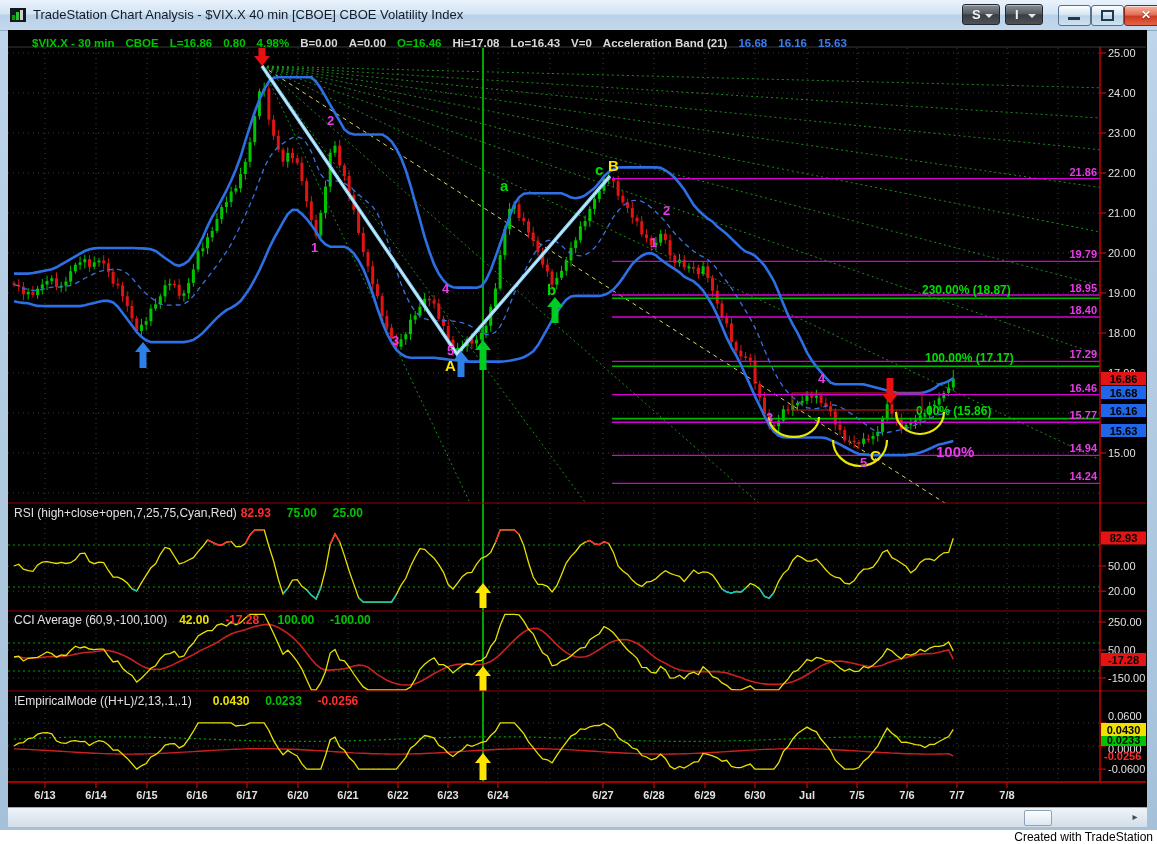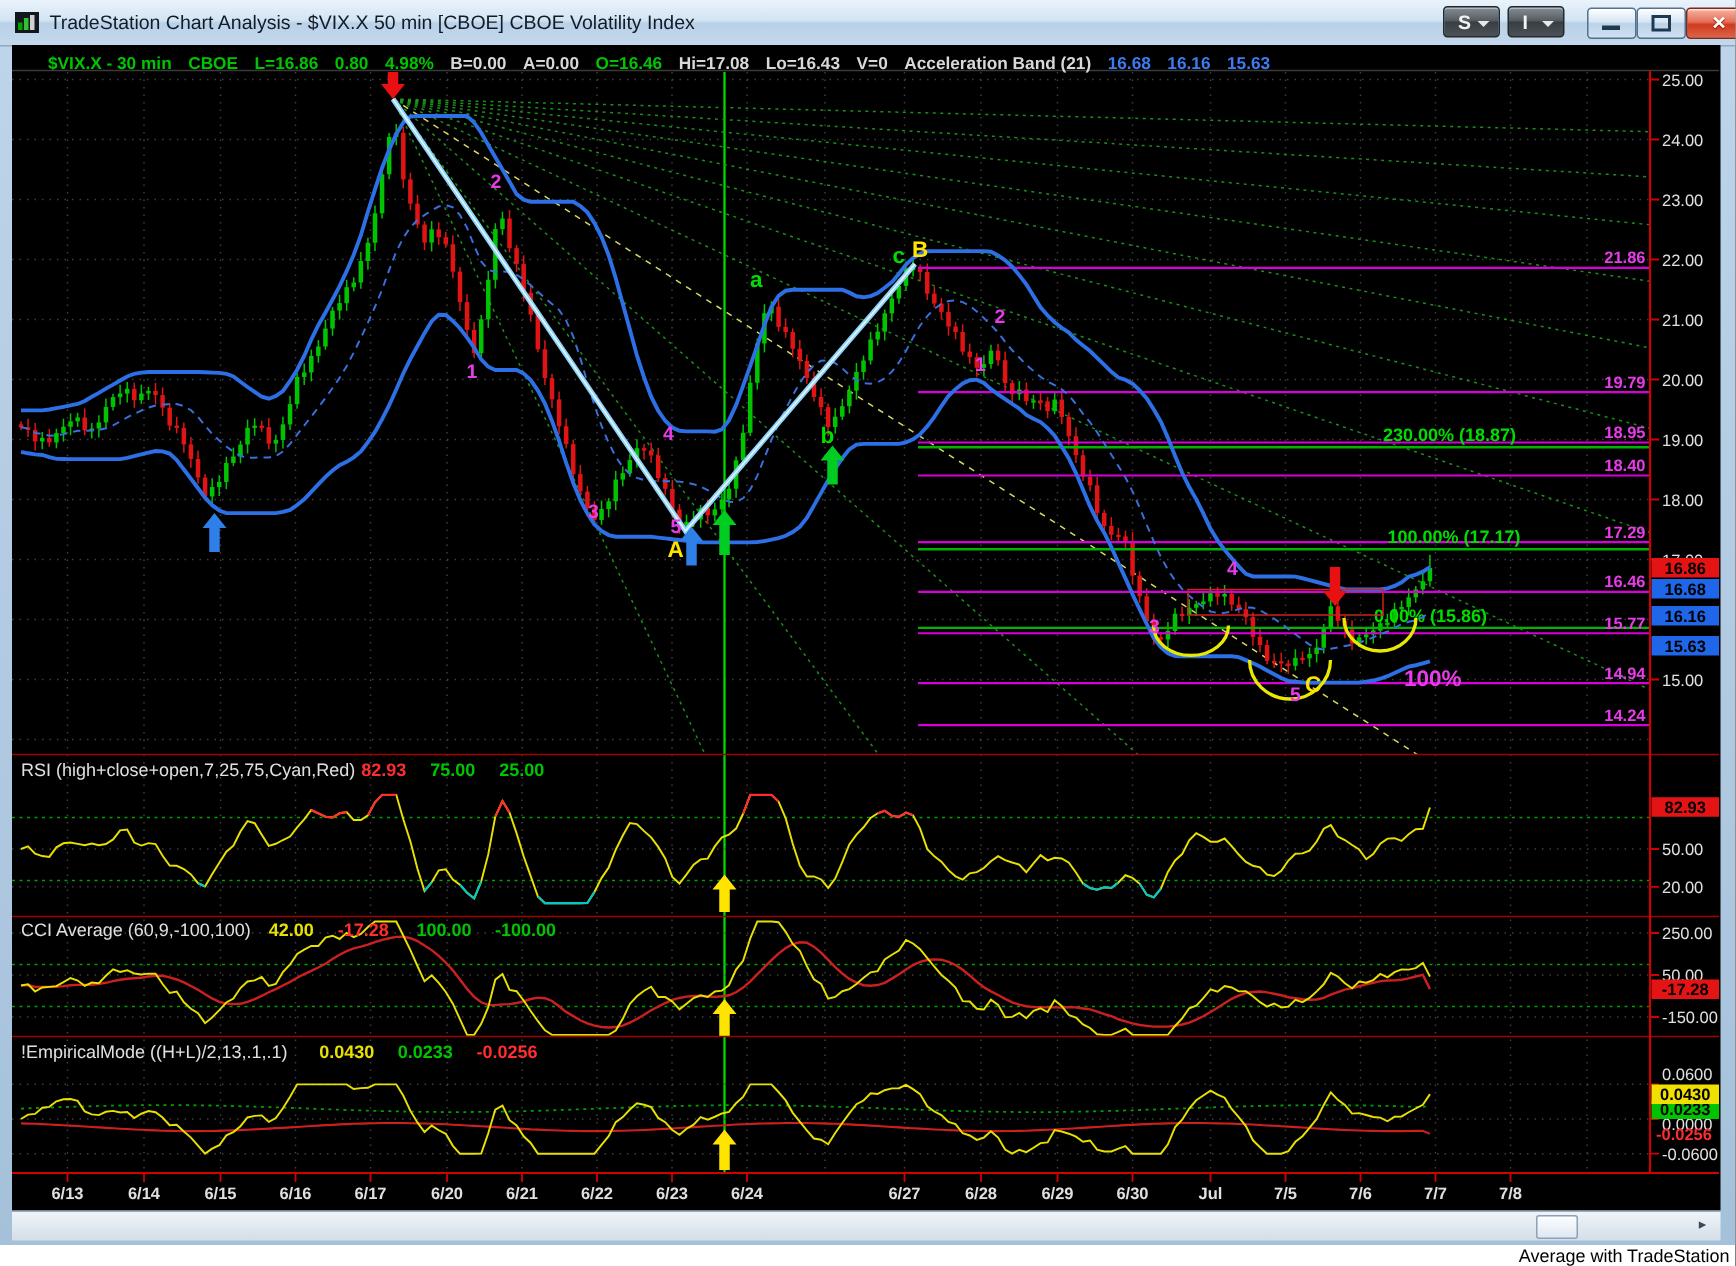--- a/index.html
+++ b/index.html
@@ -48,35 +48,35 @@
 <div class="window">
   <div class="titlebar">
     <span class="app-icon">
       <svg width="16" height="16">
           <rect x="0" y="1" width="16" height="14" fill="#10181c"></rect>
           <rect x="2" y="8" width="3" height="5" fill="#00a000"></rect>
           <rect x="6" y="5" width="3" height="8" fill="#30c030"></rect>
           <rect x="10" y="3" width="3" height="10" fill="#d0d0d0"></rect>
         </svg>
     </span>
-    <span class="win-title">TradeStation Chart Analysis - $VIX.X 50 min [CBOE] CBOE Volatility Index</span>
+    <span class="win-title">TradeStation Chart Analysis - $VIX.X 40 min [CBOE] CBOE Volatility Index</span>
     <span class="tb-btn" id="btn-s"><span>S</span></span>
     <span class="tb-btn" id="btn-i"><span>I</span></span>
     <span class="winbtn wb-min"></span>
     <span class="winbtn wb-max"></span>
     <span class="winbtn wb-close"></span>
   </div>
   <div class="client"></div>
   <div class="infobar" id="infobar"><span style="color: rgb(0, 196, 0);">$VIX.X - 30 min</span><span style="color: rgb(0, 196, 0);">CBOE</span><span style="color: rgb(0, 196, 0);">L=16.86</span><span style="color: rgb(0, 196, 0);">0.80</span><span style="color: rgb(0, 196, 0);">4.98%</span><span style="color: rgb(216, 216, 216);">B=0.00</span><span style="color: rgb(216, 216, 216);">A=0.00</span><span style="color: rgb(0, 196, 0);">O=16.46</span><span style="color: rgb(216, 216, 216);">Hi=17.08</span><span style="color: rgb(216, 216, 216);">Lo=16.43</span><span style="color: rgb(216, 216, 216);">V=0</span><span style="color: rgb(216, 216, 216);">Acceleration Band (21)</span><span style="color: rgb(59, 124, 240);">16.68</span><span style="color: rgb(59, 124, 240);">16.16</span><span style="color: rgb(59, 124, 240);">15.63</span></div>
   <div class="scrollbar">
     <div class="sb-thumb"></div>
     <div class="sb-right"></div>
   </div>
 </div>
-<div class="credit">Average with TradeStation</div>
+<div class="credit">Created with TradeStation</div>
 
 <svg id="chart-svg" width="1157" height="844">
     <defs>
       <clipPath id="cm">
         <rect x="8" y="48" width="1092" height="455"></rect>
       </clipPath>
       <clipPath id="cr">
         <rect x="8" y="504" width="1092" height="107"></rect>
       </clipPath>
       <clipPath id="cc">

